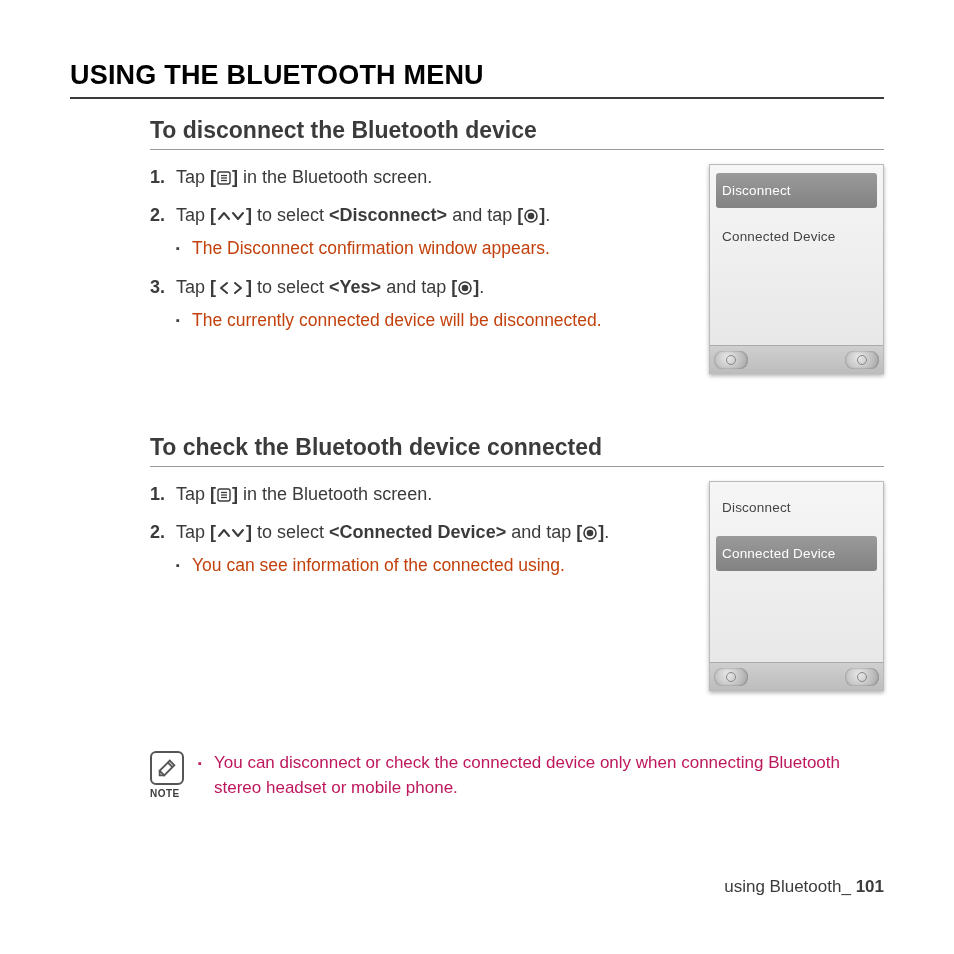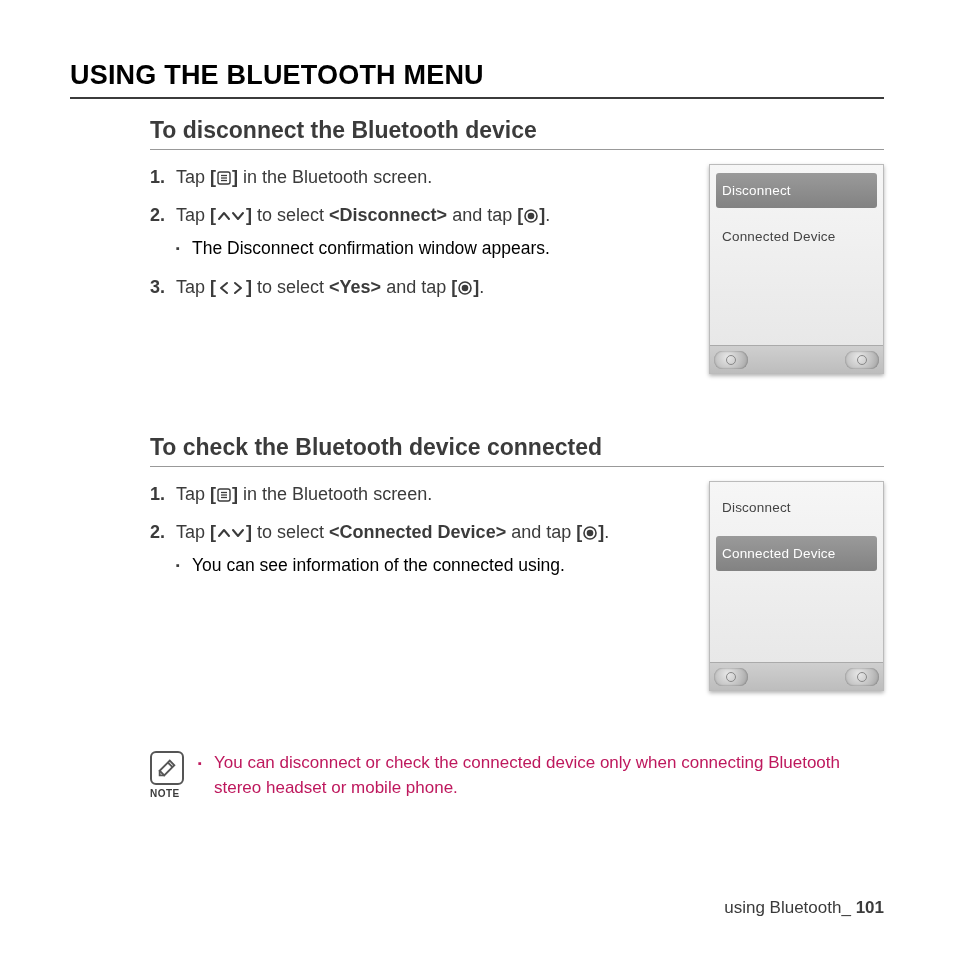--- a/index.html
+++ b/index.html
@@ -57,21 +57,21 @@
     font-weight: bold;
   }
   ol.steps .sub {
     list-style: none;
     margin-top: 8px;
   }
   ol.steps .sub li {
     position: relative;
     padding-left: 16px;
     font-size: 17.5px;
-    color: #000000;
+    color: #c2410c;
   }
   ol.steps .sub li::before {
     content: "▪";
     position: absolute;
     left: 0;
     font-size: 11px;
     top: 5px;
     color: #3b3b3b;
   }
   .bold { font-weight: bold; }
@@ -148,21 +148,21 @@
   .note-text li{
     position:relative; padding-left:16px;
     font-size:17px; line-height:1.45; color:#be185d;
   }
   .note-text li::before{
     content:"▪"; position:absolute; left:0; font-size:11px; top:5px;
   }
   
   .footer {
     position:absolute;
-    bottom: 36px; right: 70px;
+    bottom: 57px; right: 70px;
     font-size: 17px; color:#3b3b3b;
   }
   .footer .pno{ font-weight:bold; }
 </style>
 </head>
 <body>
 
 <div class="page">
   <div class="h1">USING THE BLUETOOTH MENU</div>
 
@@ -189,21 +189,23 @@
                   <li>The Disconnect confirmation window appears.</li>
                 </ul></li>
               <li><span>Tap </span><span class="bold">[</span><span class="inline-icon">
                   <svg width="30" height="16">
                     <use href="#ico-leftright"></use>
                   </svg>
                 </span><span class="bold">]</span><span> to select </span><span class="bold">&lt;Yes&gt;</span><span> and tap </span><span class="bold">[</span><span class="inline-icon">
                   <svg width="16" height="16">
                     <use href="#ico-record"></use>
                   </svg>
-                </span><span class="bold">]</span><span>.</span></li>
+                </span><span class="bold">]</span><span>.</span><ul class="sub">
+                  <li>The currently connected device will be disconnected.</li>
+                </ul></li>
             </ol>
           </div>
           <div class="device">
             <div class="device-screen">
               <div class="device-row selected">Disconnect</div>
               <div class="device-row">Connected Device</div>
             </div>
             <div class="device-bottom">
               <div class="knob"></div>
               <div class="knob"></div>

